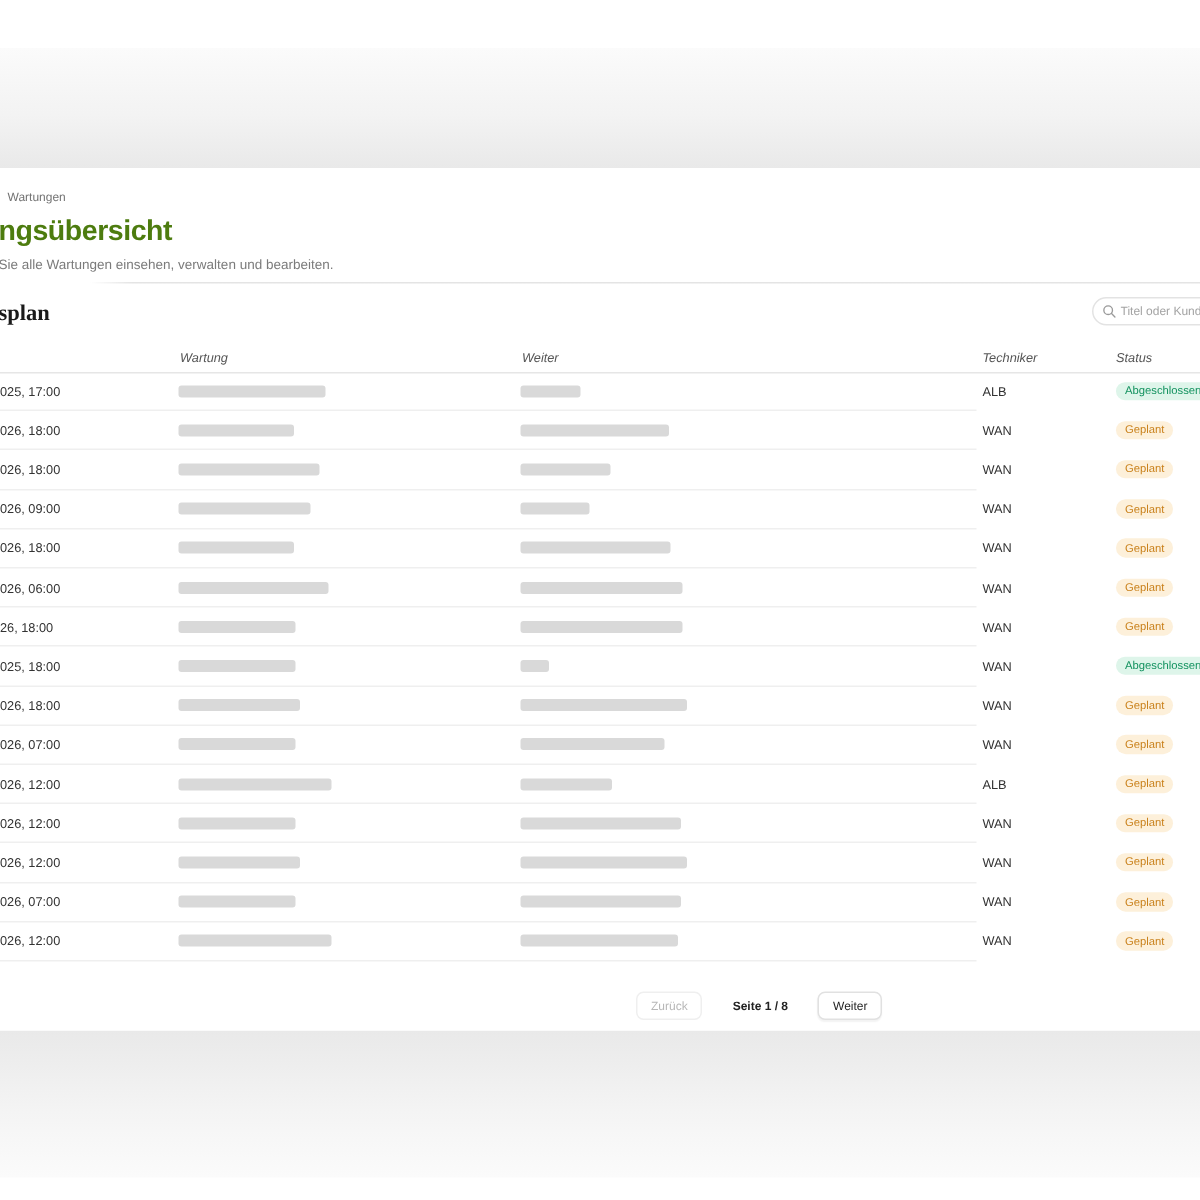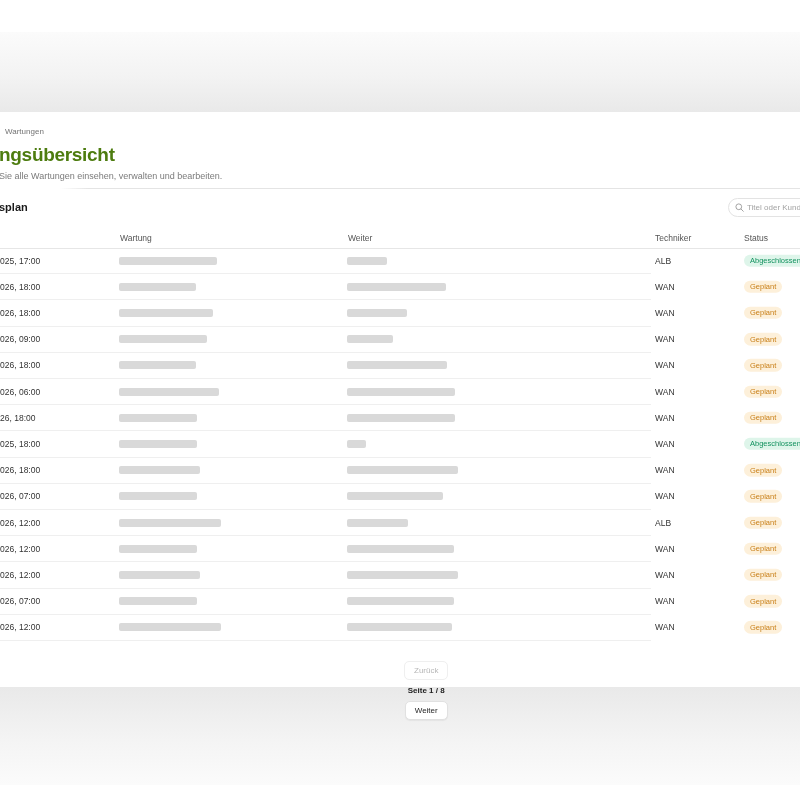--- a/index.html
+++ b/index.html
@@ -30,35 +30,35 @@
     color:#4d7c0f; letter-spacing:-0.3px; white-space:nowrap;
   }
   .page-subtitle {
     position:absolute; left:-1px; top:171px; font-size:9px; color:#7b7b7b; white-space:nowrap;
   }
   .header-divider {
     position:absolute; left:60px; top:188px; width:740px; height:1px;
     background:linear-gradient(90deg, rgba(228,228,228,0) 0%, #e4e4e4 28px, #e4e4e4 100%);
   }
   .section-label {
-    position:absolute; left:-1px; top:201px; font-size:11px; font-weight:700; color:#1a1a1a;
+    position:absolute; left:-1px; top:201px; font-size:15px; font-weight:700; color:#1a1a1a;font-family:Liberation Serif, serif;
   }
   .search-box {
     position:absolute; left:728px; top:198px; width:92px; height:19px;
     border:1px solid #e3e3e3; border-radius:10px; background:#fff;
     display:flex; align-items:center; padding-left:6px; gap:3px;
   }
   .search-box svg { flex:0 0 auto; }
   .search-box input {
     border:none; outline:none; width:60px; font-size:8px;
     font-family:"Liberation Sans", sans-serif; color:#444; background:transparent;
   }
   .search-box input::placeholder { color:#a3a3a3; }
   .col-head {
-    position:absolute; top:233px; font-size:8.5px; font-weight:500; color:#555;
+    position:absolute; top:233px; font-size:8.5px; font-weight:500; color:#555;font-style:italic;
   }
   .thead-divider {
     position:absolute; left:0; top:248px; width:800px; height:1px; background:#e6e6e6;
   }
   .row {
     position:absolute; left:0; width:651px; border-bottom:1px solid #efefef;
   }
   .cell-date {
     position:absolute; left:0; top:50%; transform:translateY(-50%);
     font-size:8.5px; color:#333; white-space:nowrap;
@@ -74,21 +74,21 @@
     font-size:8.5px; color:#333;
   }
   .badge {
     position:absolute; left:744px; top:50%; transform:translateY(-50%);
     font-size:7.5px; font-weight:500; line-height:1;
     padding:2.5px 6px; border-radius:999px; white-space:nowrap;
   }
   .badge-done    { background:#def5ea; color:#13925f; }
   .badge-planned { background:#fdf0da; color:#c9801a; }
   .pagination {
-    position:absolute; left:404px; top:661px; display:flex; align-items:center; gap:6px;flex-direction:column;
+    position:absolute; left:424px; top:661px; display:flex; align-items:center; gap:20px;
   }
   .pg-btn {
     font-family:"Liberation Sans", sans-serif; font-size:8px; font-weight:500;
     padding:4px 9px; border-radius:5px; background:#ffffff; cursor:pointer;
   }
   .pg-prev { border:1px solid #efefef; color:#b7b7b7; }
   .pg-next { border:1px solid #e1e1e1; color:#1f1f1f; box-shadow:0 1px 1px rgba(0,0,0,0.05); }
   .pg-label { font-size:8px; font-weight:700; color:#222; }
 </style>
 </head>

